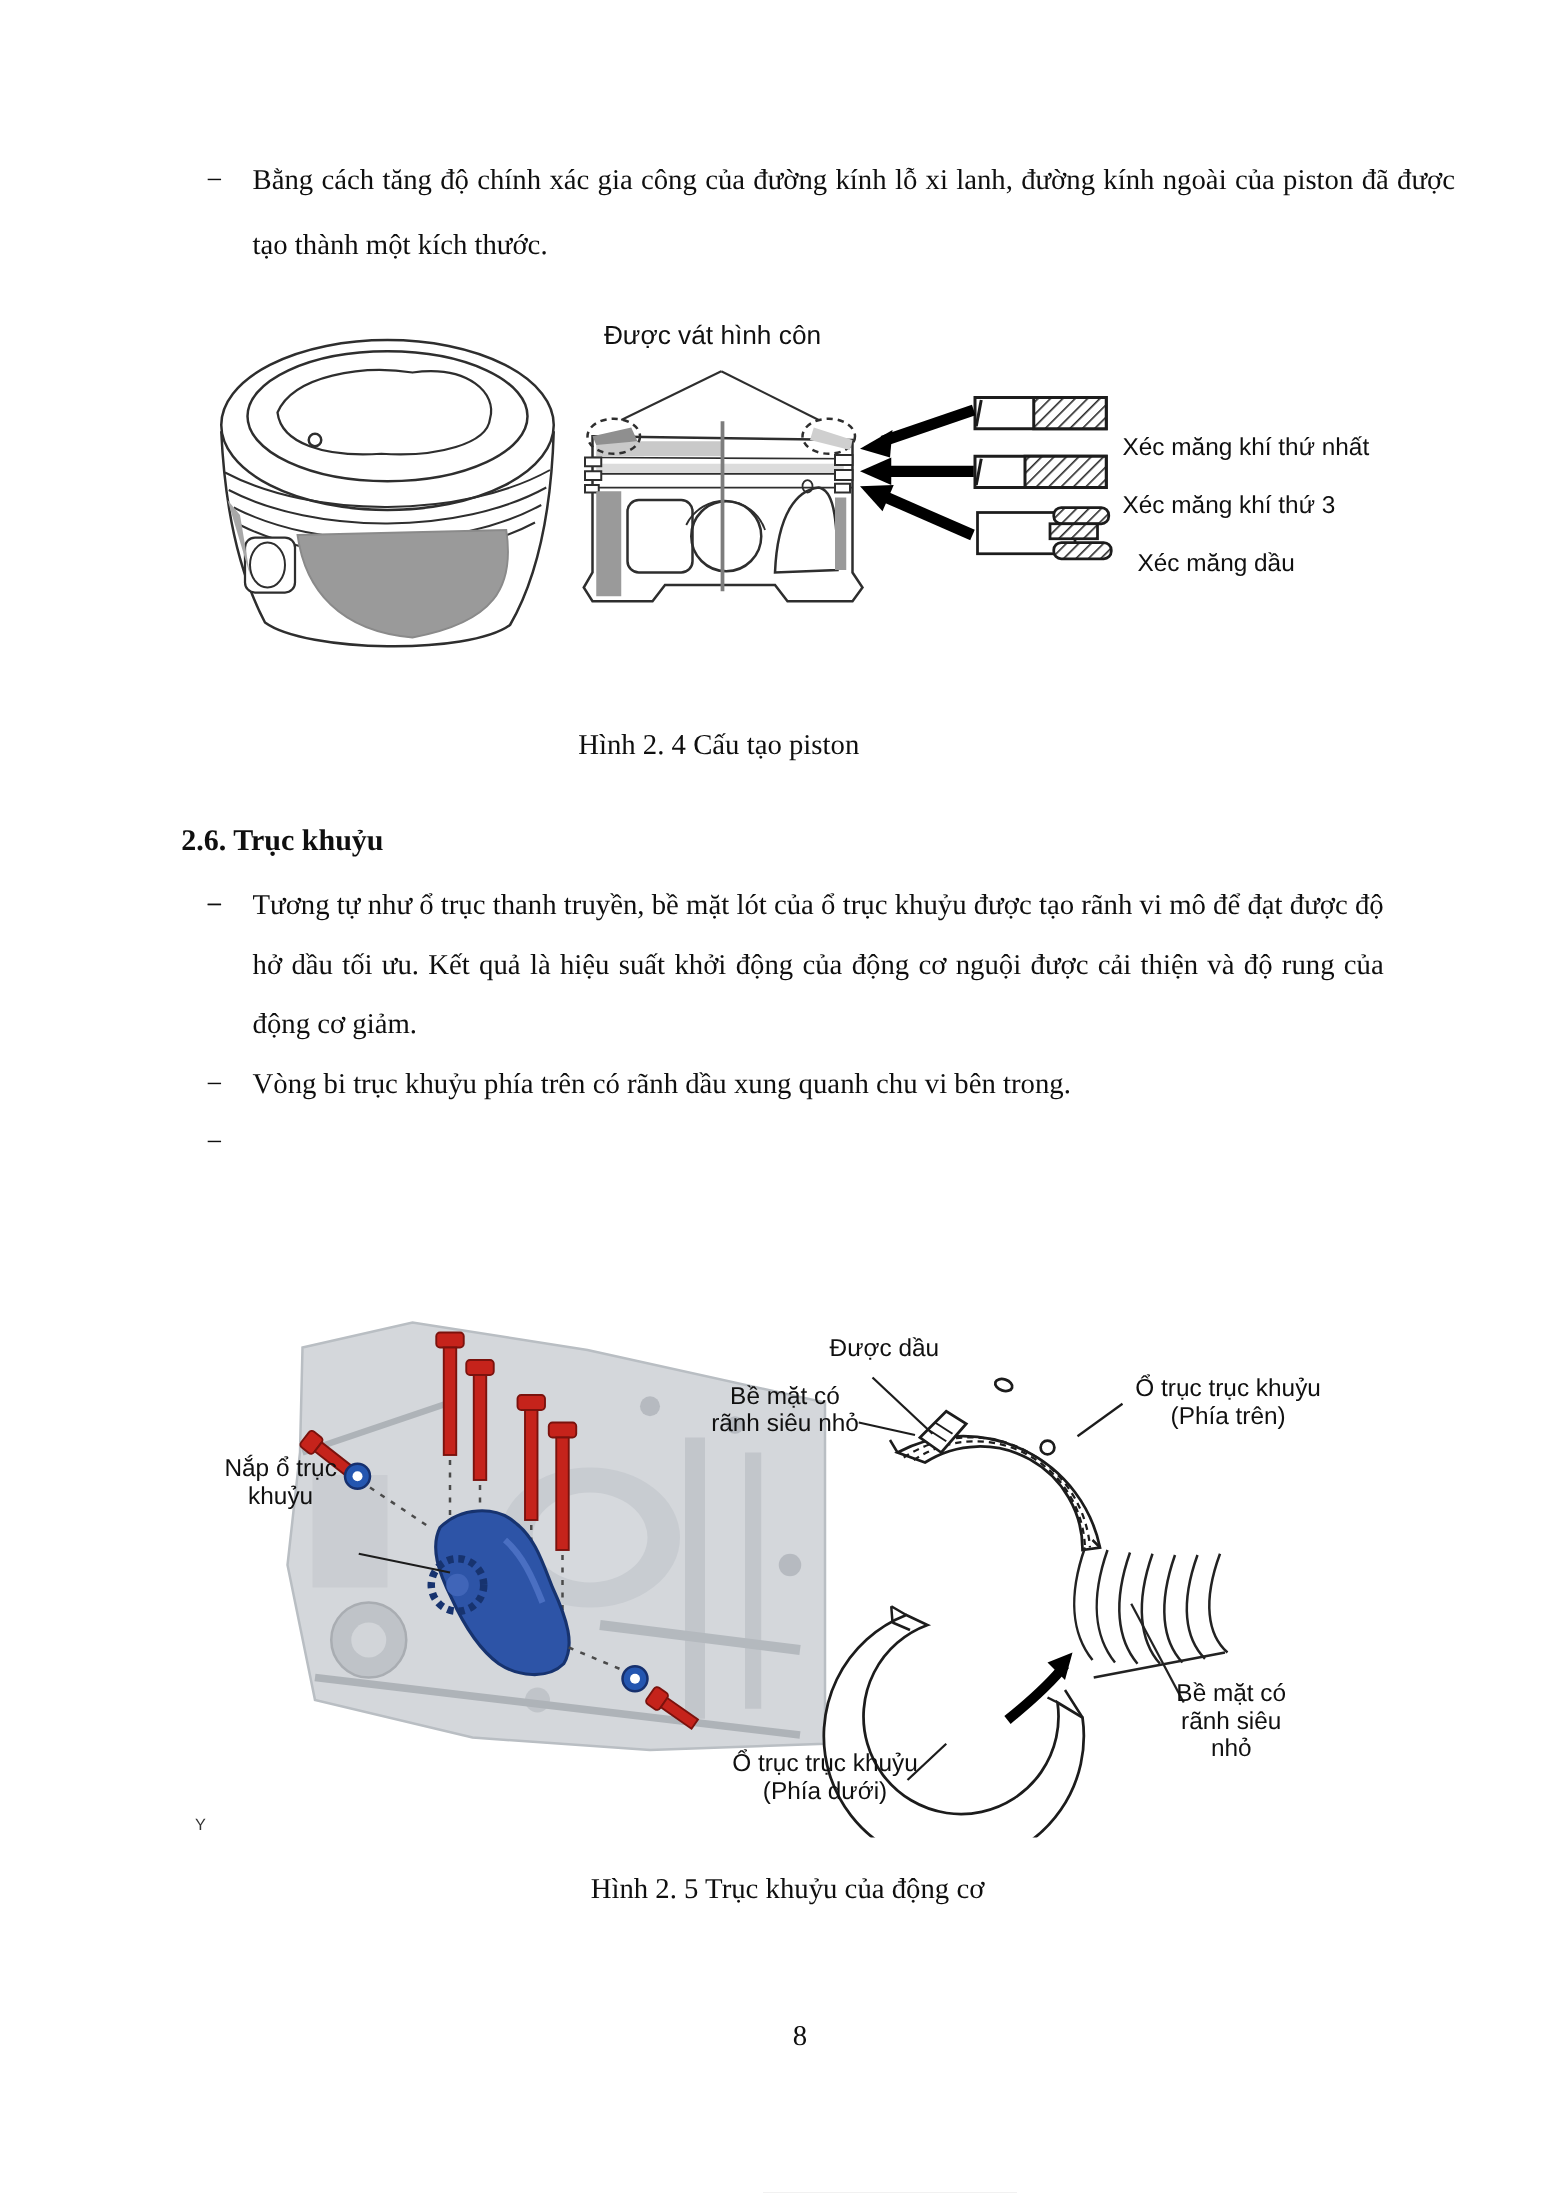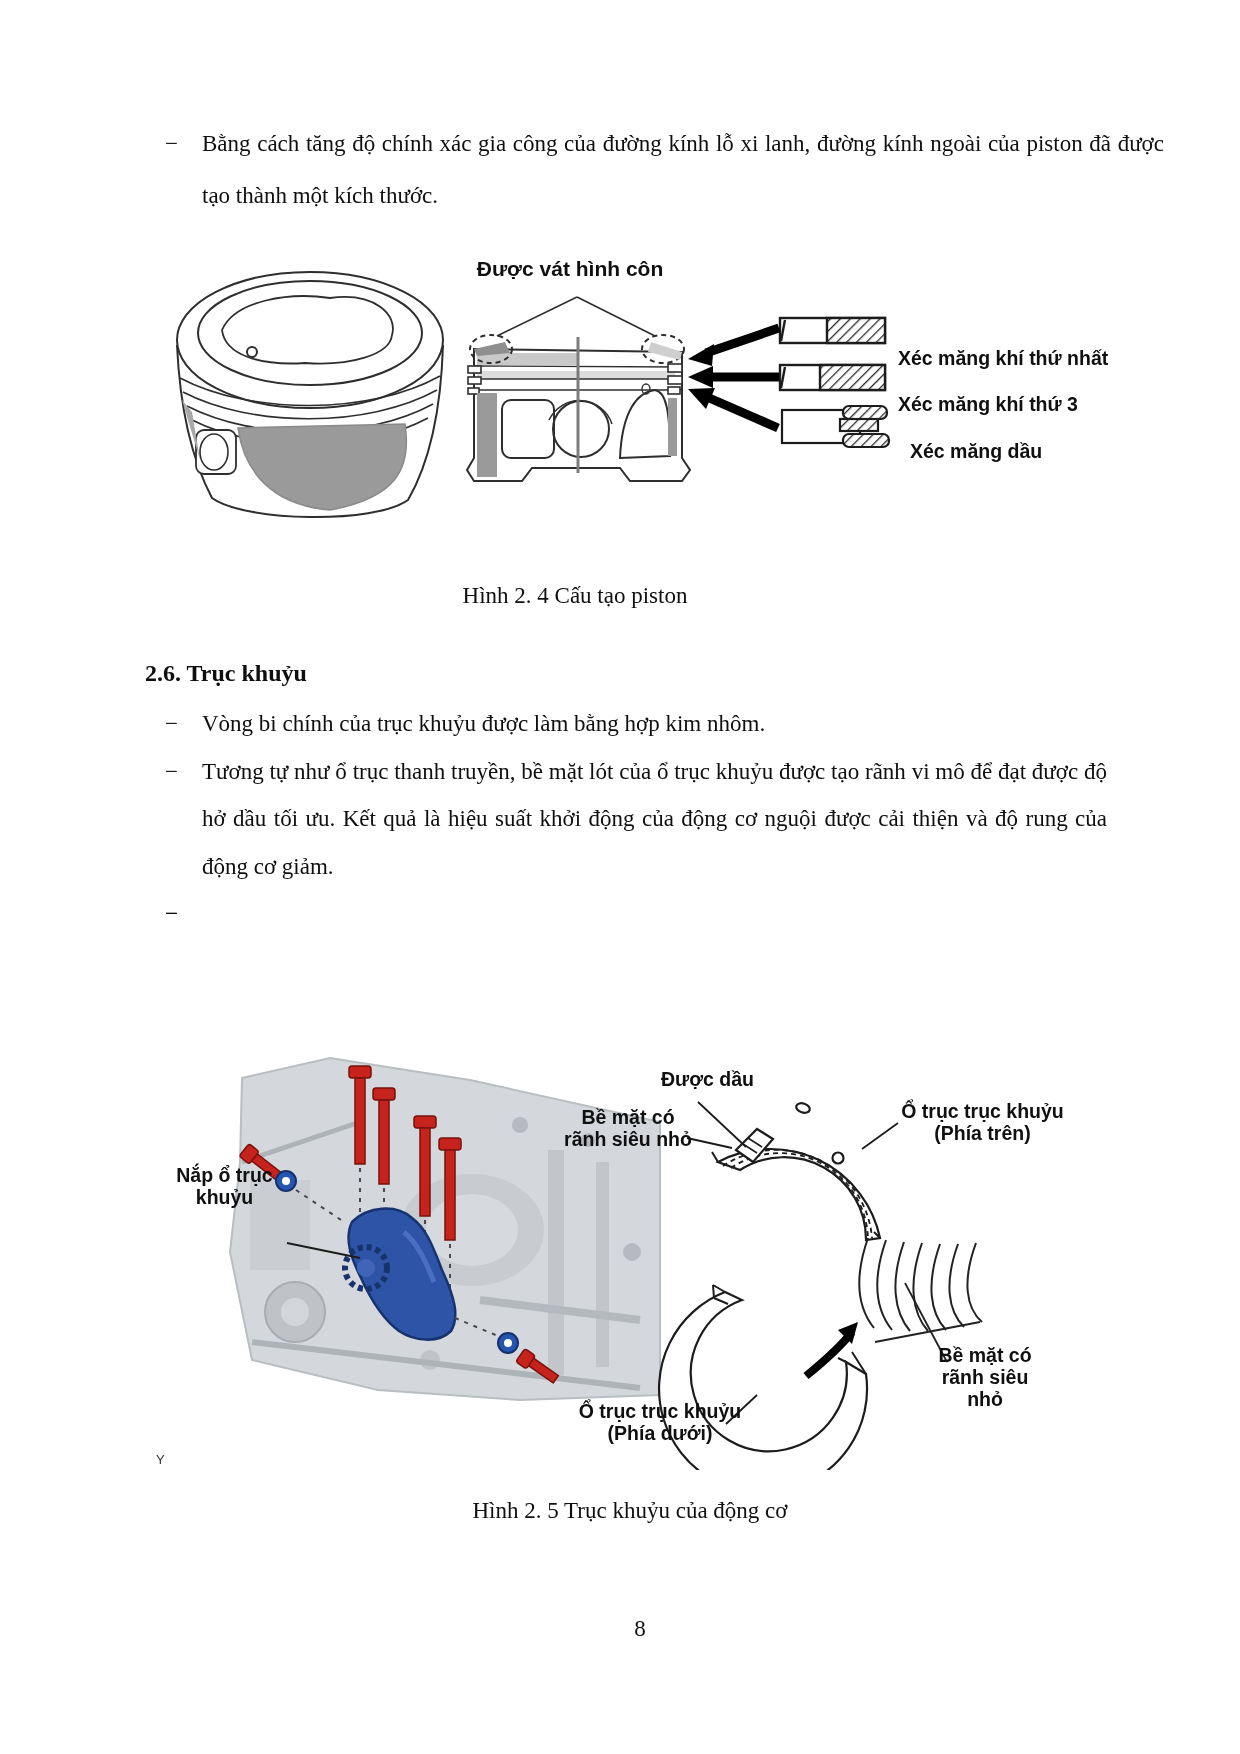--- a/index.html
+++ b/index.html
@@ -12,21 +12,21 @@
   .intro{position:absolute;left:145px;top:118px;width:962px;line-height:52px;}
   .bullets{position:absolute;left:145px;top:700px;width:962px;}
   .bullets .hang{line-height:47.5px;}
   .heading{position:absolute;left:145px;top:648px;font-size:24px;font-weight:bold;margin-top:12px;}
   .caption{position:absolute;font-size:23px;text-align:center;}
   .caption1{left:0;top:583px;width:1150px;}
   .caption2{left:0;top:1498px;width:1260px;}
   .pageno{position:absolute;left:0;top:1616px;width:1280px;text-align:center;font-size:23px;}
   .figsvg{position:absolute;}
   .fig-label{
-    position:absolute;font-family:"Liberation Sans",sans-serif;font-weight:bold;
+    position:absolute;font-family:"Liberation Sans",sans-serif;font-weight:normal;
     font-size:19.5px;line-height:22px;color:#101010;white-space:pre-line;text-align:center;
   }
   .ring-label{white-space:nowrap;text-align:center;margin-top:26px;}
   .stray{position:absolute;left:156px;top:1452px;font-family:"Liberation Sans",sans-serif;font-size:13px;color:#333;}
 </style>
 </head>
 <body>
 
 <div class="page">
 
@@ -124,28 +124,28 @@
   <div class="fig-label ring-label" style="left:898px;top:367px;">Xéc măng khí thứ 3</div>
   <div class="fig-label ring-label" style="left:910px;top:414px;">Xéc măng dầu</div>
 
   <div class="caption caption1">Hình 2. 4 Cấu tạo piston</div>
 
   <div class="heading">2.6. Trục khuỷu</div>
 
   <div class="bullets">
     <div class="hang">
       <span class="dash">−</span>
-      <span>Vòng bi chính của trục khuỷu được làm bằng hợp kim nhôm.</span>
     </div>
     <div class="hang">
       <span class="dash">−</span>
       <span>Tương tự như ổ trục thanh truyền, bề mặt lót của ổ trục khuỷu được tạo rãnh vi mô để đạt được độ hở dầu tối ưu. Kết quả là hiệu suất khởi động của động cơ nguội được cải thiện và độ rung của động cơ giảm.</span>
     </div>
     <div class="hang">
       <span class="dash">−</span>
+      <span>Vòng bi trục khuỷu phía trên có rãnh dầu xung quanh chu vi bên trong.</span>
     </div>
     <div class="hang">
       <span class="dash">−</span>
     </div>
   </div>
 
   <svg class="figsvg" style="left:140px;top:1040px;" width="1010" height="430" viewBox="140 1040 1010 430">
 
     <g>
       <polygon points="242,1078 330,1058 470,1080 660,1122 660,1395 520,1400 378,1390 252,1360 230,1252 240,1162" fill="#d4d7db" stroke="#b9bec3" stroke-width="2"></polygon>

